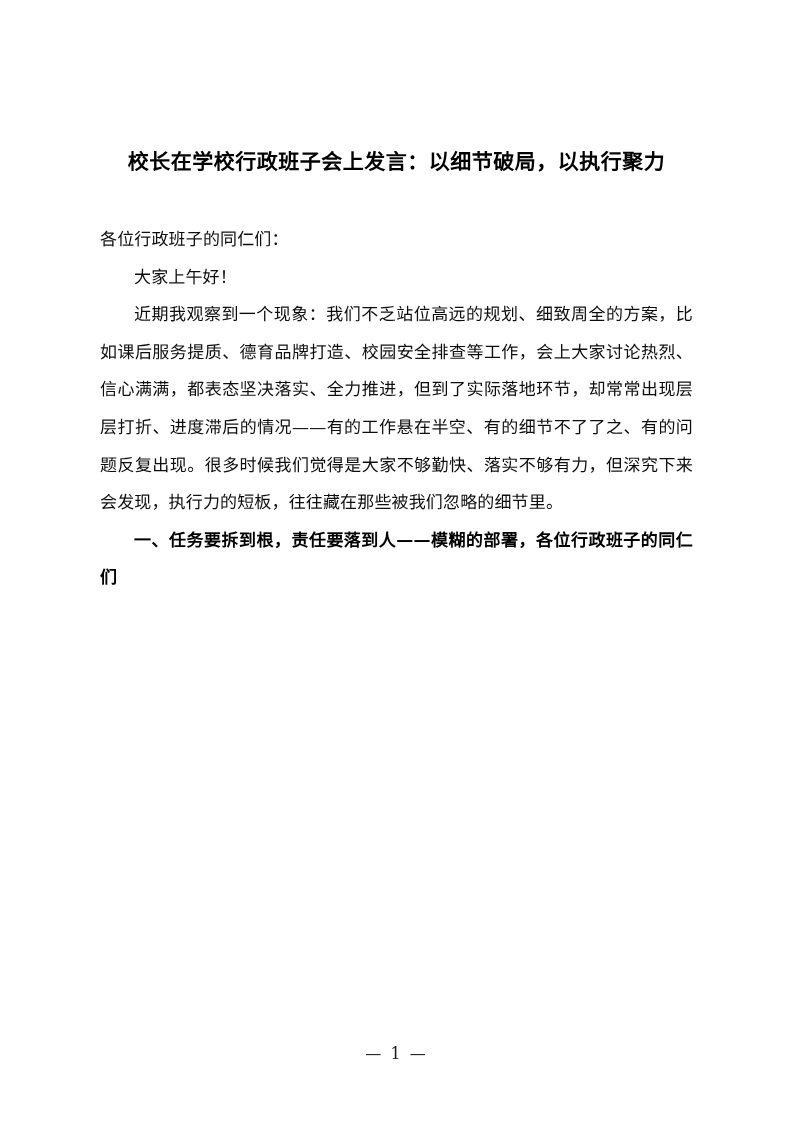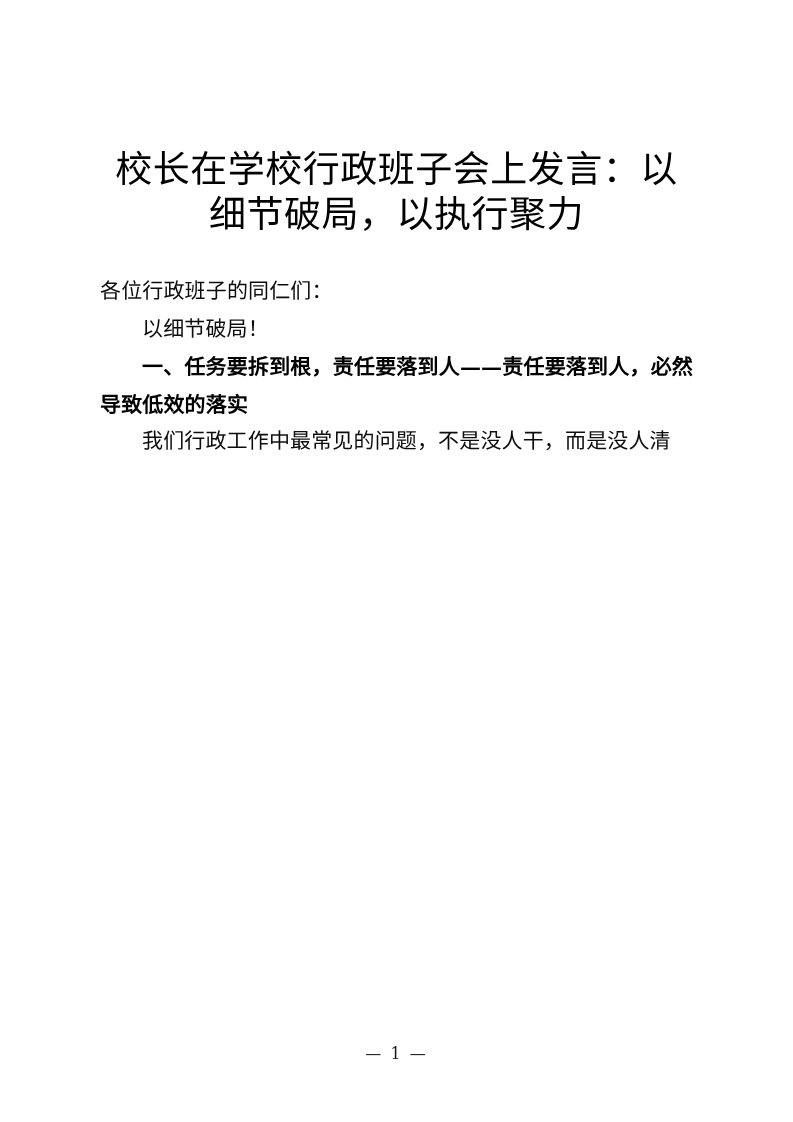--- a/index.html
+++ b/index.html
@@ -27,41 +27,41 @@
 
   .content {
     position: absolute;
     left: 100px;
     top: 0;
     width: 593px;
   }
 
   
   .doc-title {
-    margin: 7px;
+    margin: 0;
     padding-top: 140px;
     font-family: "DejaVu Sans", "Liberation Sans", sans-serif;
-    font-weight: normal;
-    font-size: 37px;
+    font-weight: bold;
+    font-size: 21px;
     line-height: 45px;
     letter-spacing: 0.5px;
     text-align: center;
     color: #000000;
     word-break: break-all;
   }
 
   
   .body-block {
     margin-top: 36px;
   }
 
   p.para {
     margin: 0;
     font-family: "DejaVu Serif", "Liberation Serif", serif;
-    font-size: 21px;
+    font-size: 17px;
     line-height: 37.6px;
     text-align: justify;
     text-justify: inter-ideograph;
     letter-spacing: 0.15px;
     word-break: break-all;
     color: #0d0d0d;
   }
 
   p.indent {
     text-indent: 2em;
@@ -96,27 +96,27 @@
 <div class="page">
 
   <div class="content">
 
     <h1 class="doc-title">校长在学校行政班子会上发言：以细节破局，以执行聚力</h1>
 
     <div class="body-block">
 
       <p class="para noindent">各位行政班子的同仁们：</p>
 
-      <p class="para indent">以细节破局！</p>
+      <p class="para indent">大家上午好！</p>
 
 
+      <p class="para indent">近期我观察到一个现象：我们不乏站位高远的规划、细致周全的方案，比如课后服务提质、德育品牌打造、校园安全排查等工作，会上大家讨论热烈、信心满满，都表态坚决落实、全力推进，但到了实际落地环节，却常常出现层层打折、进度滞后的情况——有的工作悬在半空、有的细节不了了之、有的问题反复出现。很多时候我们觉得是大家不够勤快、落实不够有力，但深究下来会发现，执行力的短板，往往藏在那些被我们忽略的细节里。</p>
 
 
-      <p class="para indent section-heading">一、任务要拆到根，责任要落到人——责任要落到人，必然导致低效的落实</p>
+      <p class="para indent section-heading">一、任务要拆到根，责任要落到人——模糊的部署，各位行政班子的同仁们</p>
 
-      <p class="para indent">我们行政工作中最常见的问题，不是没人干，而是没人清</p>
 
     </div>
   </div>
 
   <div class="page-footer">— 1 —</div>
 
 </div>
 
 </body></html>

